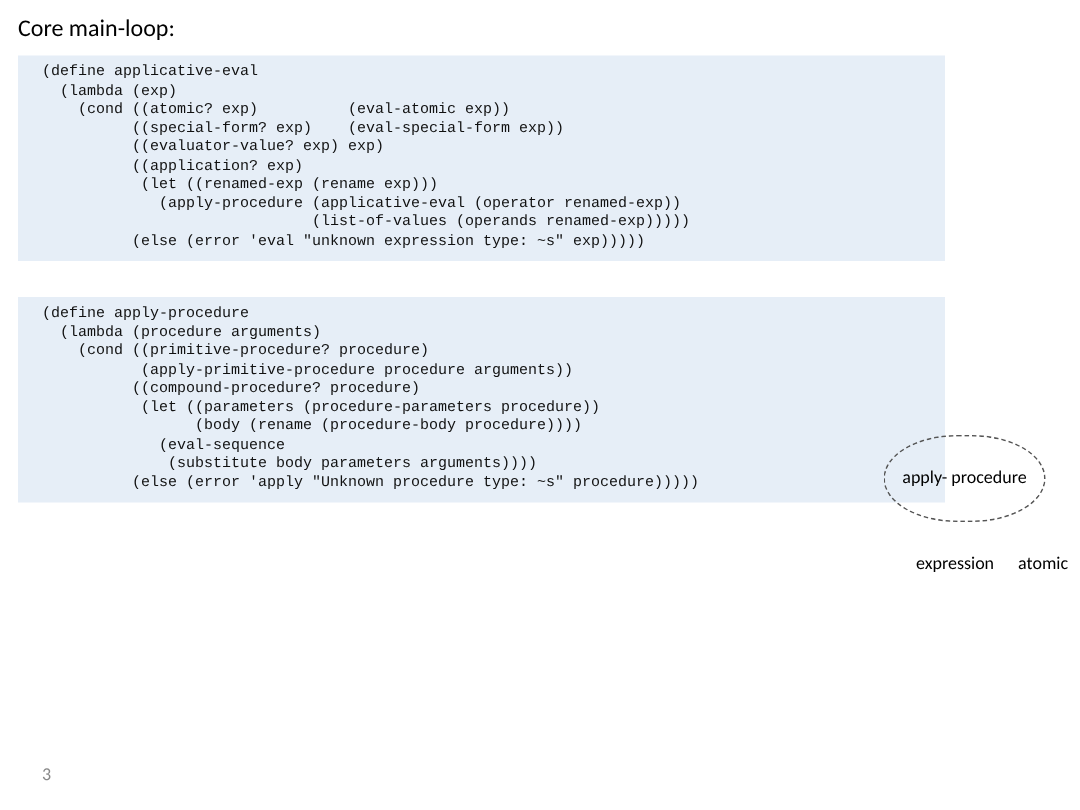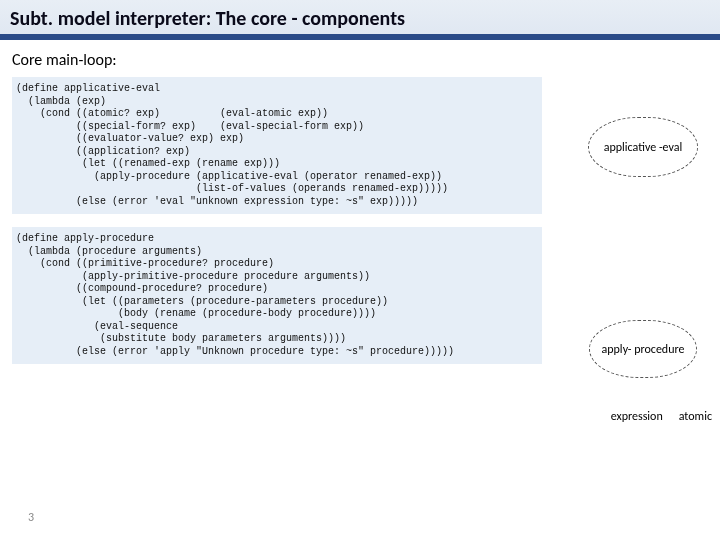--- a/index.html
+++ b/index.html
@@ -12,39 +12,39 @@
   }
   .titlebar h1 { font-size: 20px; font-weight: 700; color: #0a0a1a; }
   .subhead { font-size: 16px; font-weight: 400; padding: 10px 22px 8px 12px; }
   .content { padding: 0 12px; position: relative; }
   .codebox {
     background: #e6eef7;
     font-family: "Courier New", Courier, monospace;
     font-size: 10px;
     line-height: 1.25;
     white-space: pre;
-    padding: 6px 4px;
-    width: 530px;
-    margin-bottom: 13px;
+    padding: 6px 16px;
+    width: 618px;
+    margin-bottom: 24px;
     color: #111;
   }
   .cloud {
     position: absolute;
     border: 1.5px dashed #555;
     border-radius: 50% / 55%;
     font-size: 12px;
     text-align: center;
     display: flex;
     align-items: center;
     justify-content: center;
     line-height: 1.2;
     color: #000;
   }
   .cloud.c1 { width: 110px; height: 60px; right: 22px; top: 40px; }
-  .cloud.c2 { width: 108px; height: 58px; right: 23px; top: 243px; }
+  .cloud.c2 { width: 108px; height: 58px; right: 23px; top: 253px; }
   .sidelabels {
     position: absolute;
     right: 8px;
     top: 332px;
     font-size: 12px;
     display: flex;
     gap: 16px;
     white-space: nowrap;
   }
   .pagenum {
@@ -52,23 +52,20 @@
     left: 28px;
     bottom: 16px;
     font-size: 12px;
     color: #888;
   }
 </style>
 </head>
 <body>
 
 <div class="slide">
-  <div class="titlebar">
-    <h1>Subt. model interpreter:   The core - components</h1>
-  </div>
 
   <div class="subhead">Core main-loop:</div>
 
   <div class="content">
     <div class="codebox">(define applicative-eval
   (lambda (exp)
     (cond ((atomic? exp)          (eval-atomic exp))
           ((special-form? exp)    (eval-special-form exp))
           ((evaluator-value? exp) exp)
           ((application? exp)
@@ -80,24 +77,20 @@
   (lambda (procedure arguments)
     (cond ((primitive-procedure? procedure)
            (apply-primitive-procedure procedure arguments))
           ((compound-procedure? procedure)
            (let ((parameters (procedure-parameters procedure))
                  (body (rename (procedure-body procedure))))
              (eval-sequence
               (substitute body parameters arguments))))
           (else (error 'apply "Unknown procedure type: ~s" procedure)))))</div>
 
-    <div class="cloud c1">
-      <span>applicative
--eval</span>
-    </div>
     <div class="cloud c2">
       <span>apply-
 procedure</span>
     </div>
 
     <div class="sidelabels">
       <span>expression</span>
       <span>atomic</span>
     </div>
   </div>

